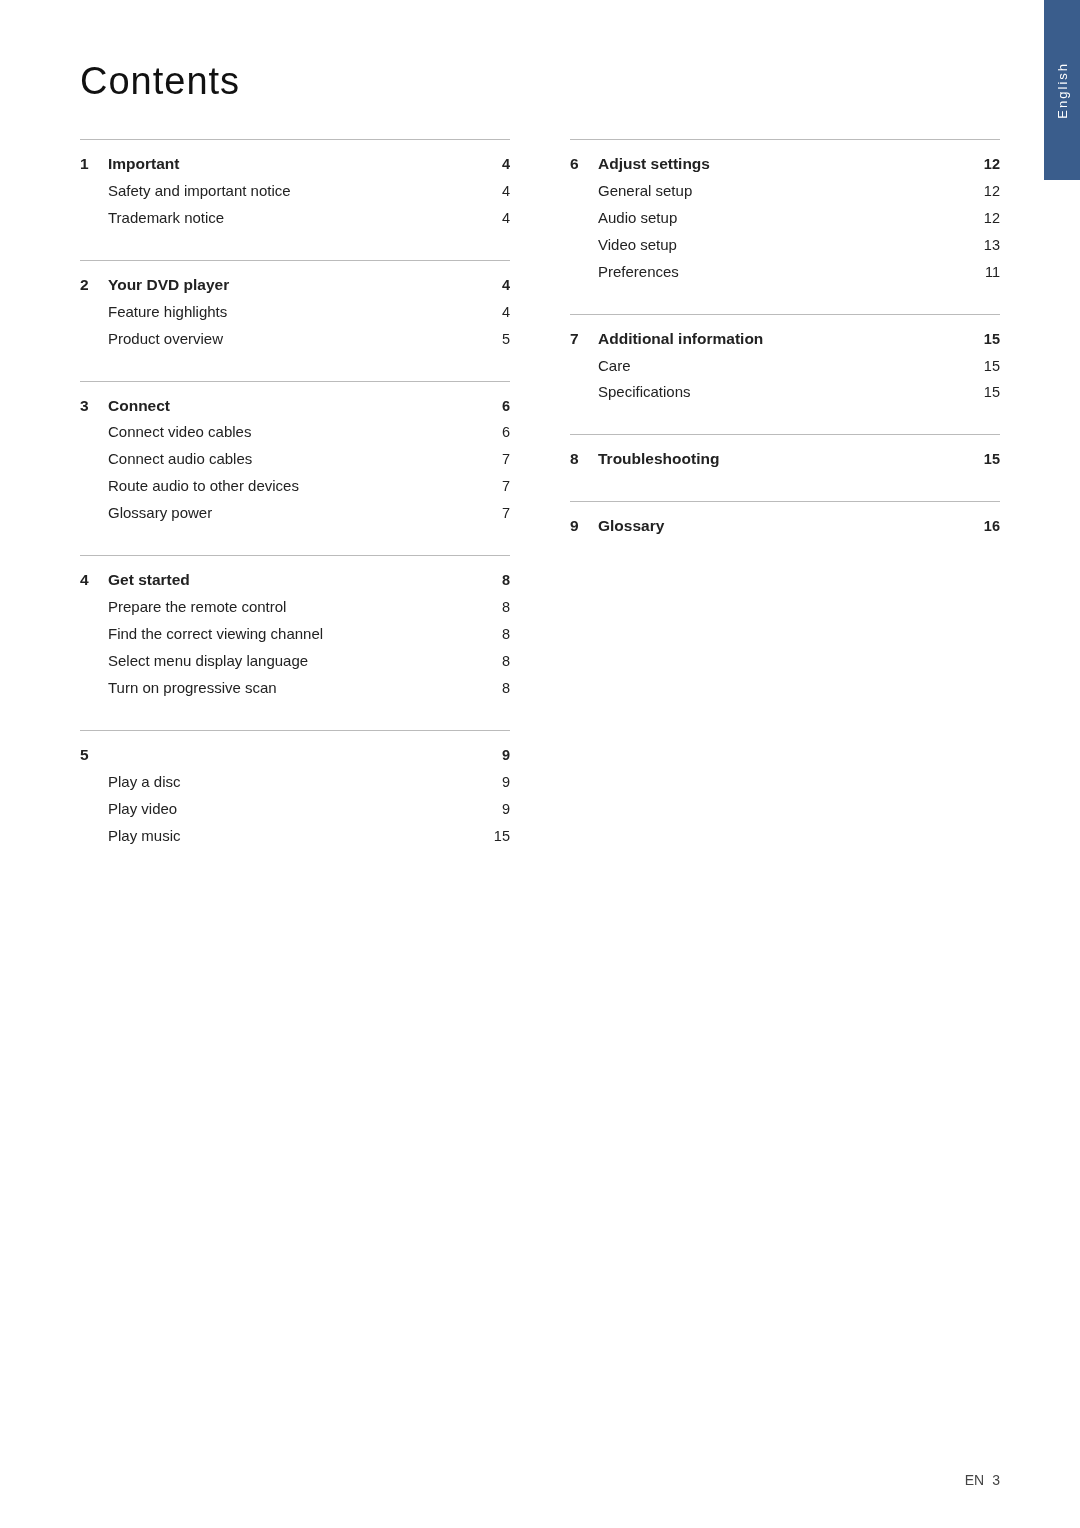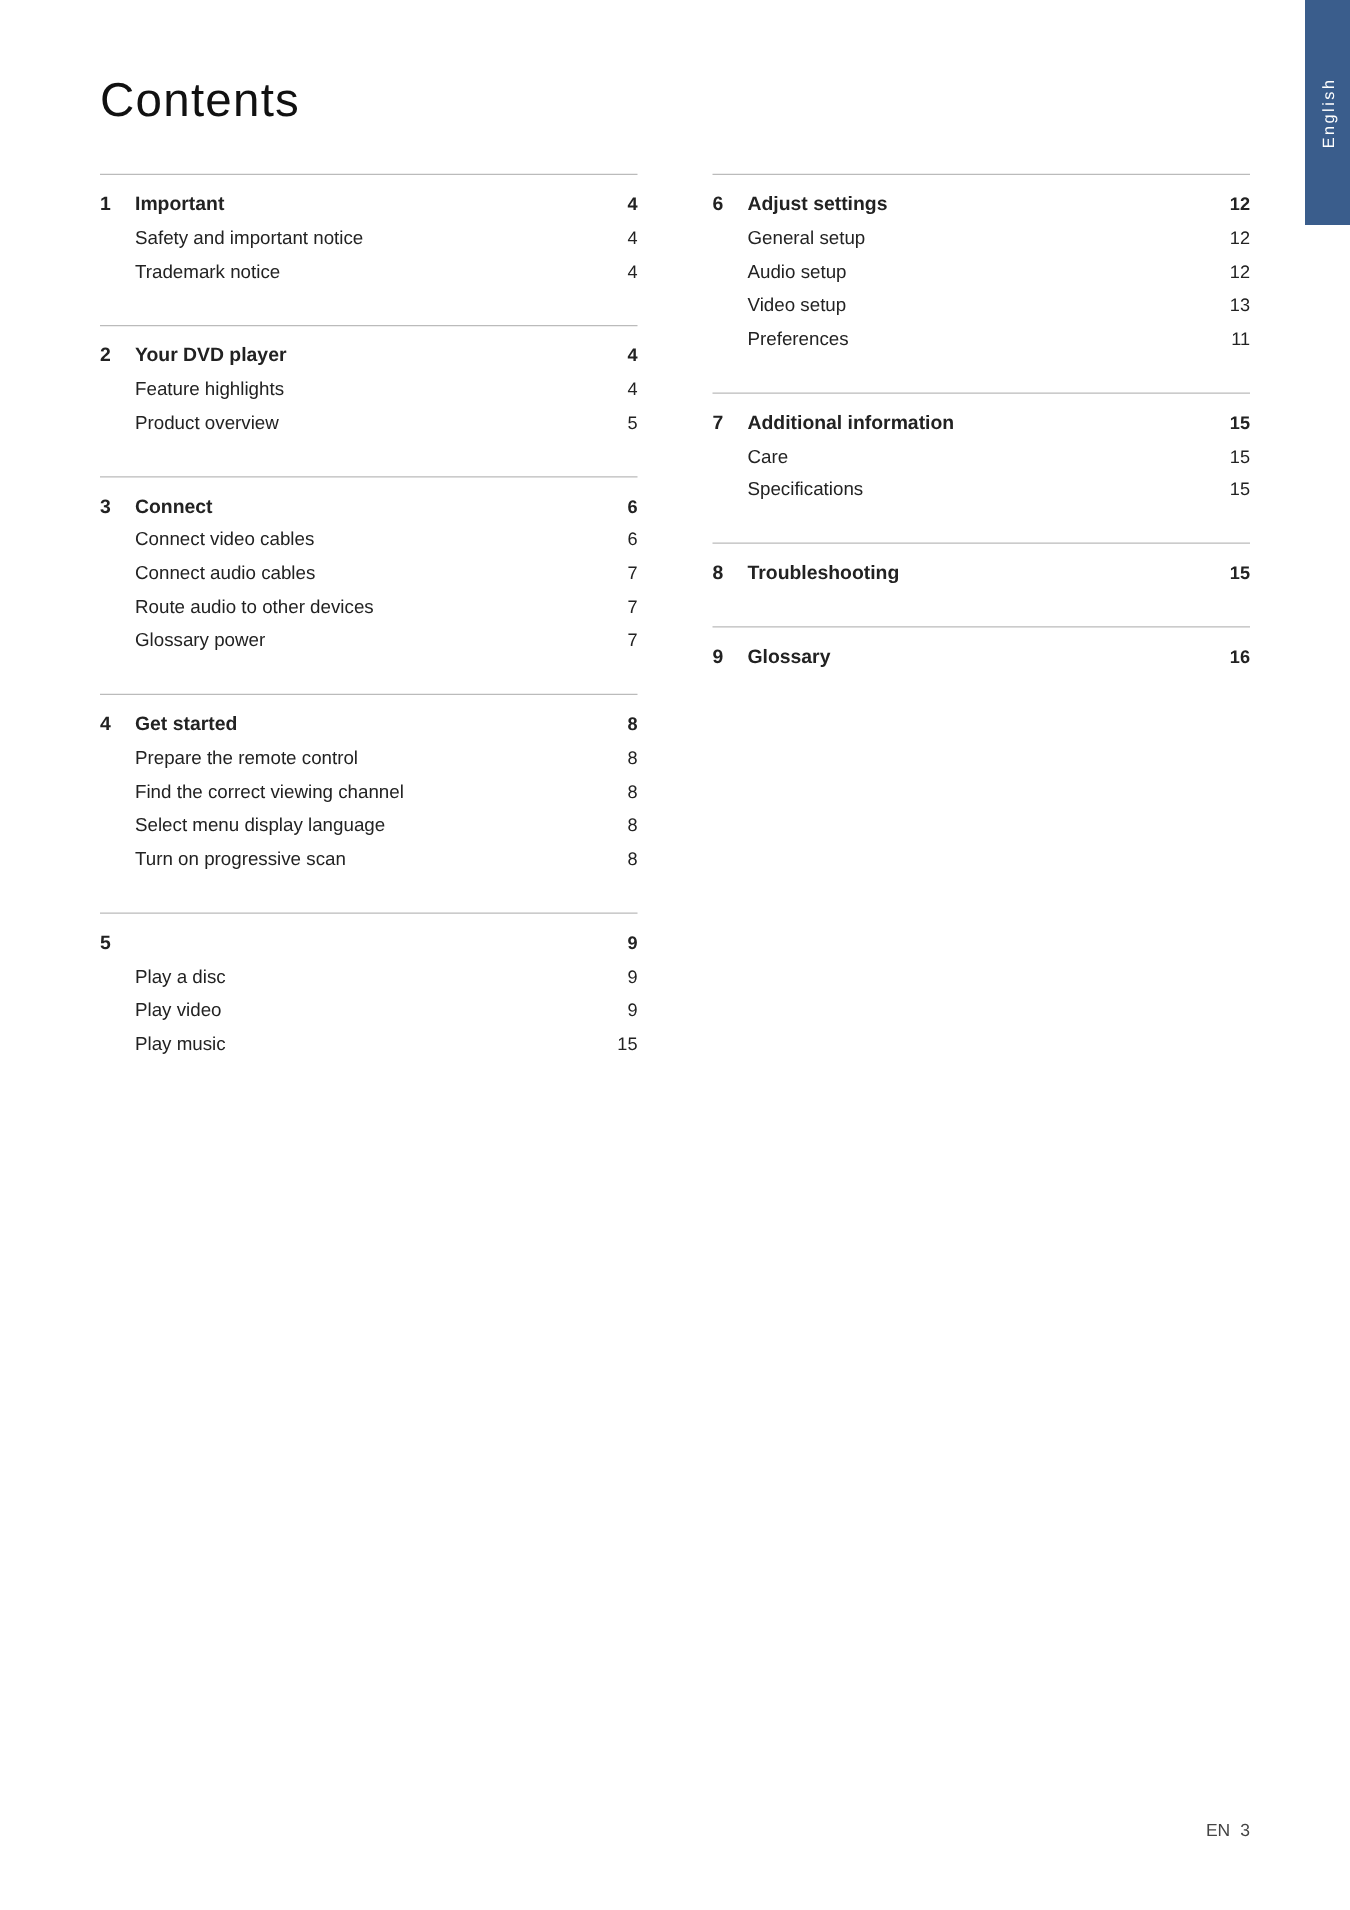--- a/index.html
+++ b/index.html
@@ -102,21 +102,21 @@
       font-size: 13px;
       writing-mode: vertical-rl;
       text-orientation: mixed;
       transform: rotate(180deg);
       letter-spacing: 2px;
     }
 
     
     .page-footer {
       position: absolute;
-      bottom: 56px;
+      bottom: 40px;
       right: 80px;
       font-size: 14px;
       color: #444;
       display: flex;
       align-items: center;
       gap: 8px;
     }
 
     .footer-en {
       font-weight: normal;

